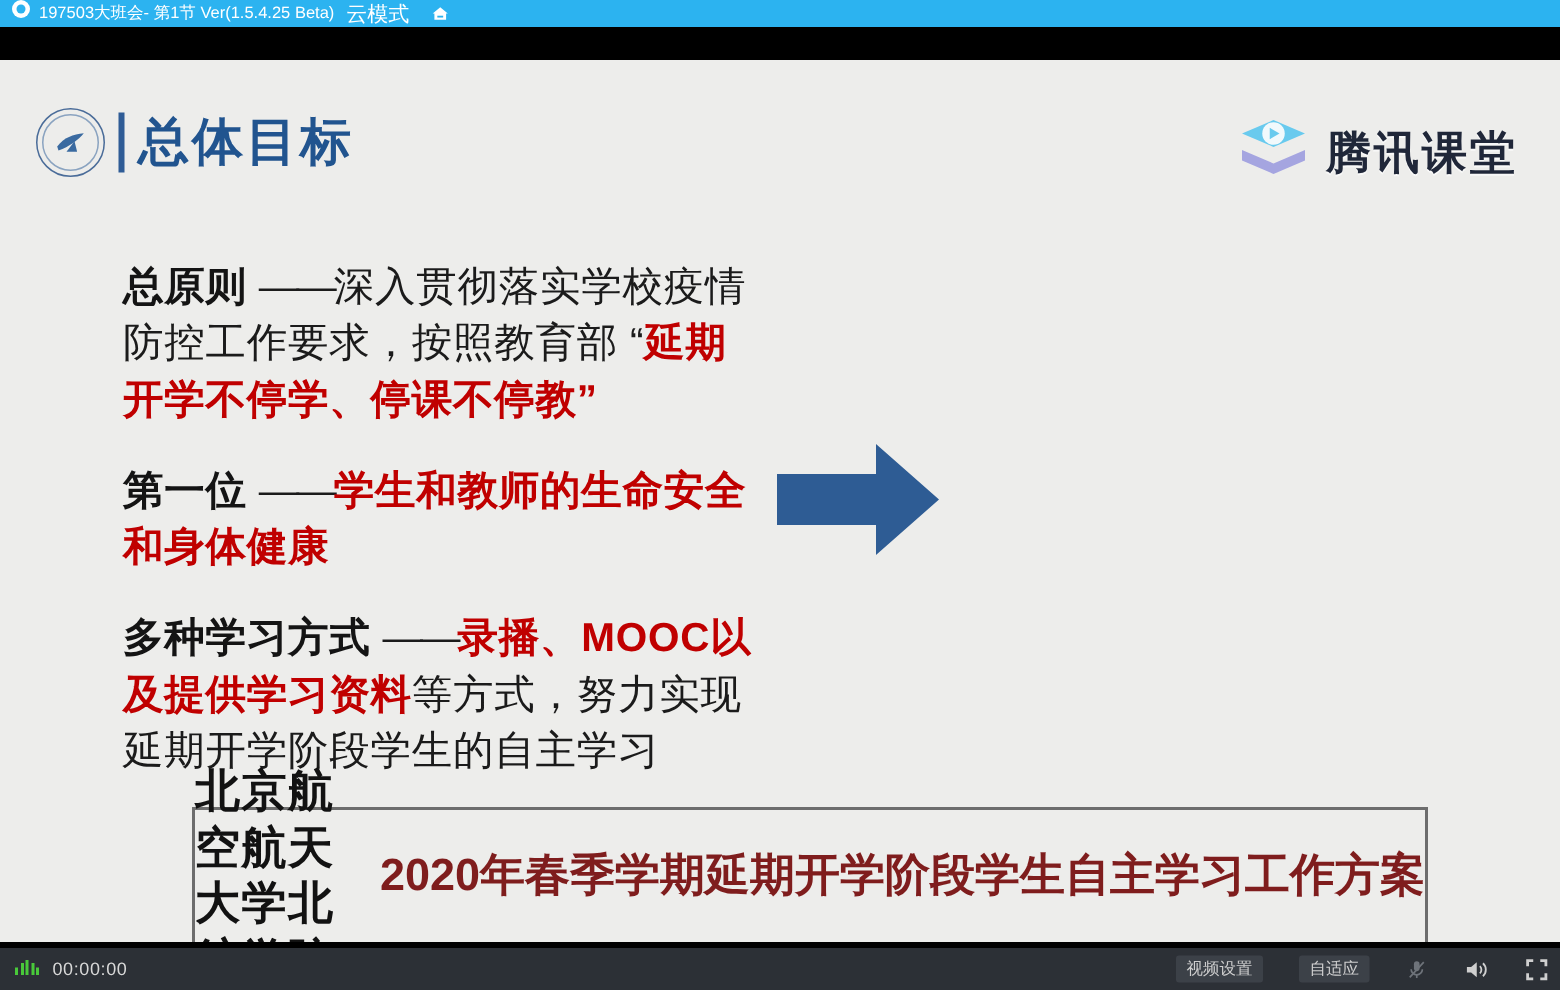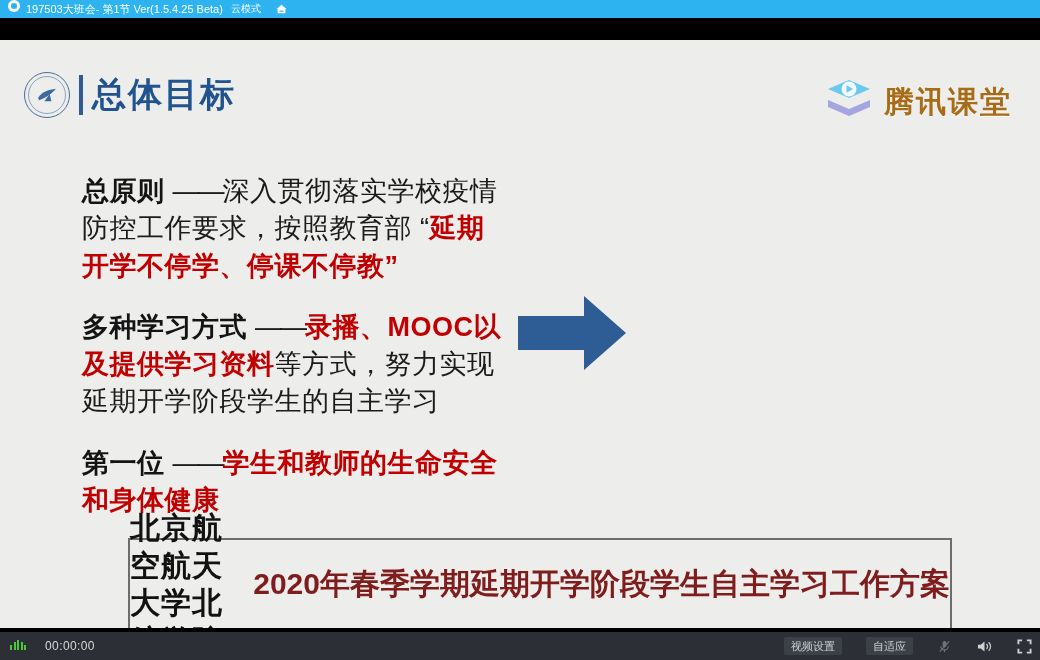--- a/index.html
+++ b/index.html
@@ -25,21 +25,21 @@
     border-radius: 50%;
     background: #ffffff;
     position: relative;
   }
   .tb-app-icon::after {
     content: ""; position: absolute; left: 3px; top: 3px;
     width: 6px; height: 6px; border-radius: 50%;
     background: #2cb3f0;
   }
   .tb-title { font-size: 11px; letter-spacing: 0px; }
-  .tb-mode { font-size: 10px; margin-left: 2px; }
+  .tb-mode { font-size: 14px; margin-left: 2px; }
   .tb-home { margin-left: 8px; display: inline-flex; align-items: center; }
 
   
   .video-area {
     position: absolute; left: 0; top: 18px; width: 1040px; height: 614px;
     background: #000;
   }
   .slide {
     position: absolute; left: 0; top: 22px; width: 1040px; height: 588px;
     background: #ededeb;
@@ -75,21 +75,21 @@
   }
 
   
   .tencent-logo {
     position: absolute; right: 28px; top: 38px;
     display: flex; align-items: center; gap: 12px;
     opacity: .92;
   }
   .tencent-mark { width: 46px; height: 44px; flex: 0 0 46px; }
   .tencent-text {
-    font-size: 30px; font-weight: bold; color: #a16207;
+    font-size: 30px; font-weight: bold; color: #0f172a;
     letter-spacing: 2px;
     text-shadow: 0 1px 0 #fafafa;
   }
 
   
   .body-col {
     position: absolute; left: 82px; top: 133px; width: 420px;
   }
   .para {
     font-size: 27px; line-height: 1.38; color: #1b1b1b;
@@ -129,21 +129,21 @@
     line-height: 1.25; white-space: nowrap;
   }
 
   
   .controlbar {
     position: absolute; left: 0; bottom: 0; width: 1040px; height: 28px;
     background: #2c3036;
     display: flex; align-items: center;
     padding: 0 8px 0 10px;
   }
-  .cb-left { display: flex; align-items: flex-start; gap: 19px; }
+  .cb-left { display: flex; align-items: flex-start; gap: 9px; }
   .level-meter { display: flex; align-items: flex-end; gap: 1.5px; height: 11px; }
   .level-meter i { display: block; width: 2px; background: #49c93a; }
   .cb-time { color: #d8d8d8; font-size: 12px; letter-spacing: .4px; }
   .cb-right { margin-left: auto; display: flex; align-items: center; gap: 24px; }
   .cb-btn {
     background: #3c4148; color: #cfcfcf; font-size: 11px;
     padding: 3px 7px; border-radius: 2px; line-height: 1.1;
     white-space: nowrap;
   }
   .cb-icon { display: inline-flex; align-items: center; justify-content: center; }
@@ -192,28 +192,28 @@
         <span class="tencent-text">腾讯课堂</span>
       </div>
 
       <div class="body-col">
 
         <div class="para p1">
           <span class="lead">总原则</span>
           <span class="dash">——</span><span>深入贯彻落实学校疫情防控工作要求，按照教育部 “</span><span class="hl">延期开学不停学、停课不停教</span><span class="hl">”</span>
         </div>
 
+        <div class="para p2">
+          <span class="lead">第一位</span>
+          <span class="dash">——</span><span class="hl">学生和教师的生命安全和身体健康</span>
+        </div>
+
         <div class="para p3">
           <span class="lead">多种学习方式</span>
           <span class="dash">——</span><span class="hl">录播、MOOC以及提供学习资料</span><span>等方式，努力实现延期开学阶段学生的自主学习</span>
-        </div>
-
-        <div class="para p2">
-          <span class="lead">第一位</span>
-          <span class="dash">——</span><span class="hl">学生和教师的生命安全和身体健康</span>
         </div>
 
       </div>
 
       <span class="arrow">
         <svg width="108" height="78" viewBox="0 0 108 78" aria-hidden="true">
           <path d="M0 22 L66 22 L66 2 L108 39 L66 76 L66 56 L0 56 Z" fill="#2e5c94"></path>
         </svg>
       </span>
 

